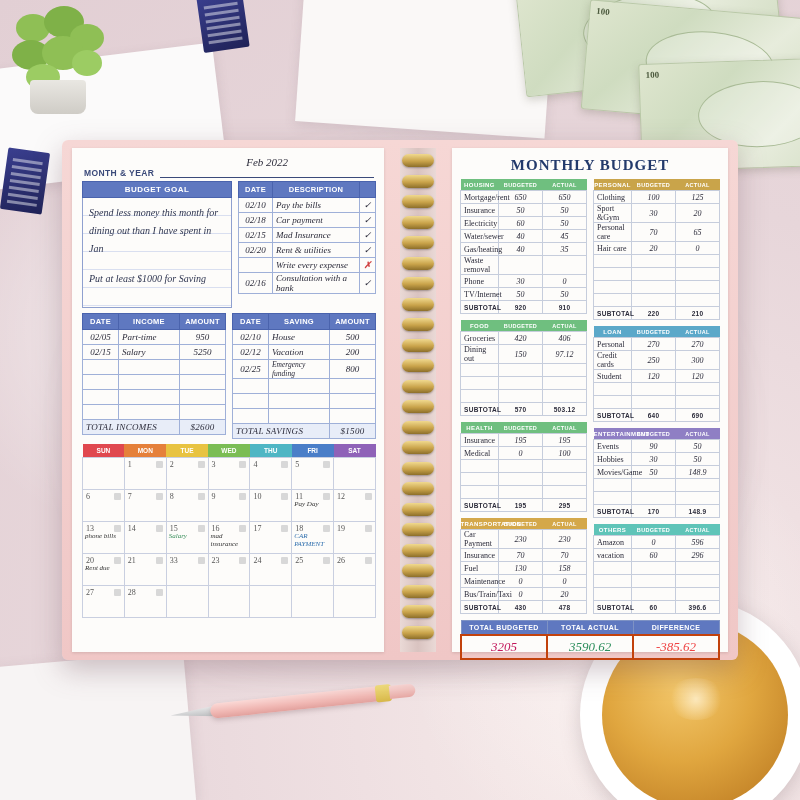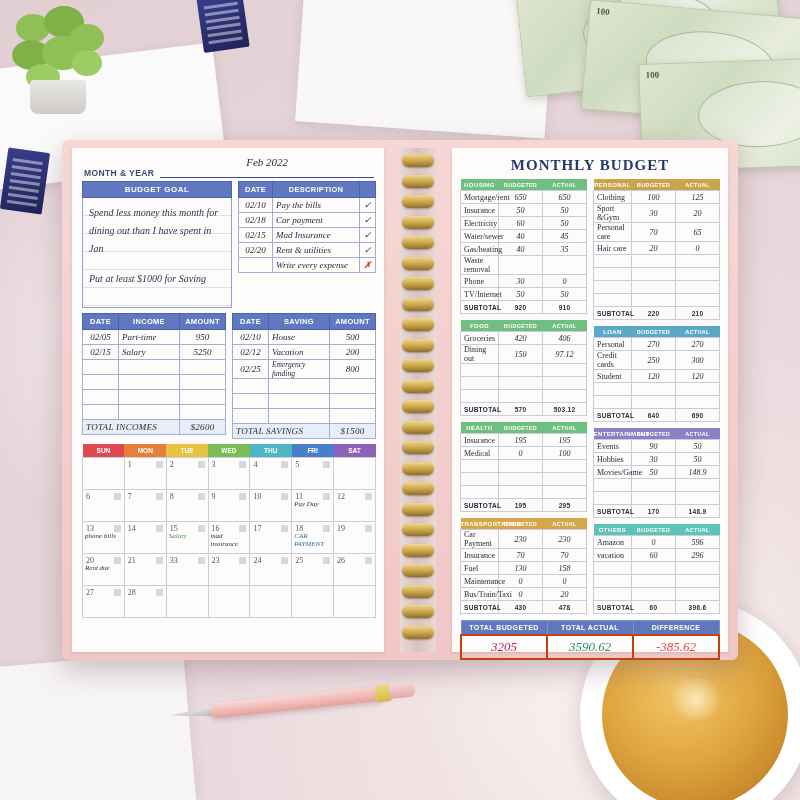--- a/index.html
+++ b/index.html
@@ -287,20 +287,25 @@
               </tr>
             <tr>
                 <td class="c">02/20</td>
                 <td>Rent &amp; utilities</td>
                 <td class="chk">✓</td>
               </tr>
             <tr>
                 <td class="c"></td>
                 <td>Write every expense</td>
                 <td class="chk x">✗</td>
+              </tr>
+            <tr>
+                <td class="c">02/16</td>
+                <td>Consultation with a bank</td>
+                <td class="chk">✓</td>
               </tr>
           </tbody>
         </table>
       </div>
     </div>
 
     <div class="two-col" style="margin-top:5px">
       <div class="col">
         <table class="grid">
           <thead>

